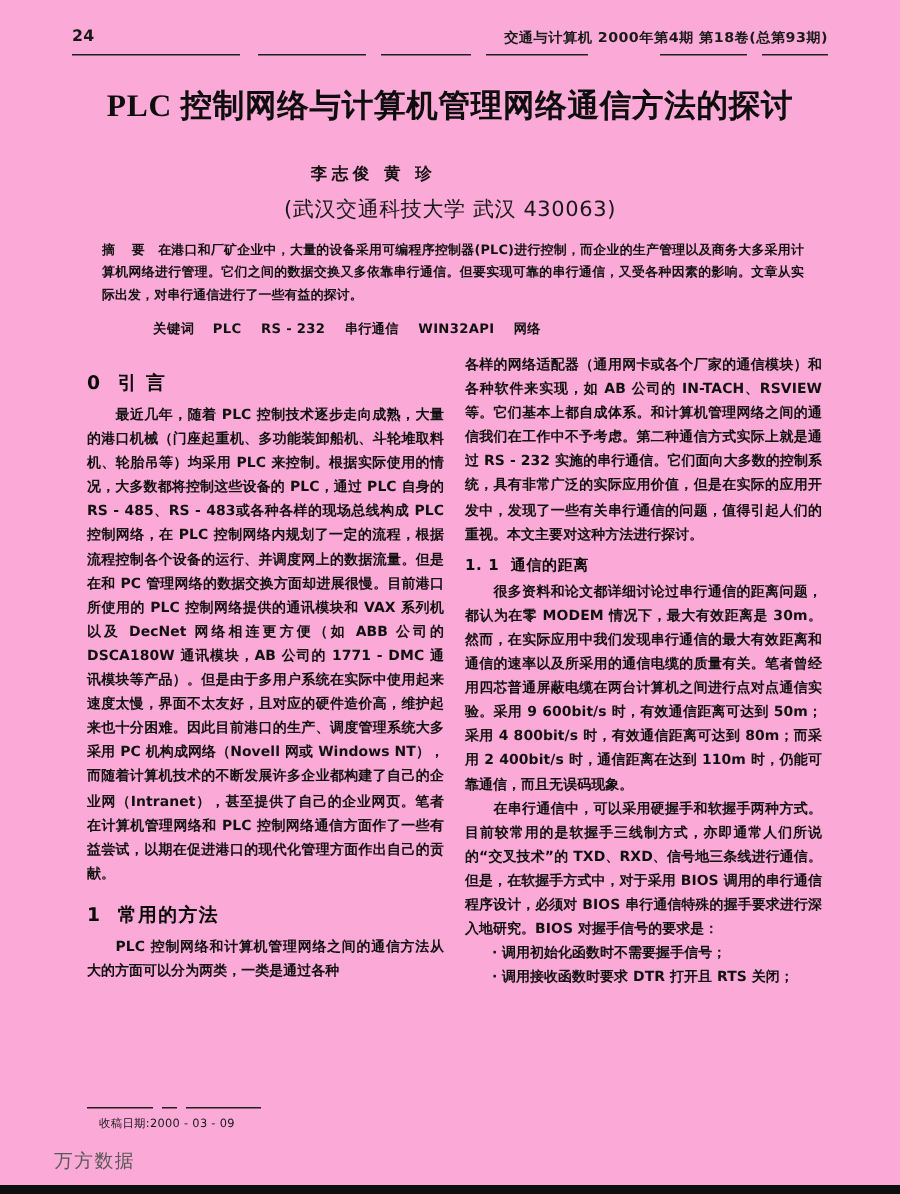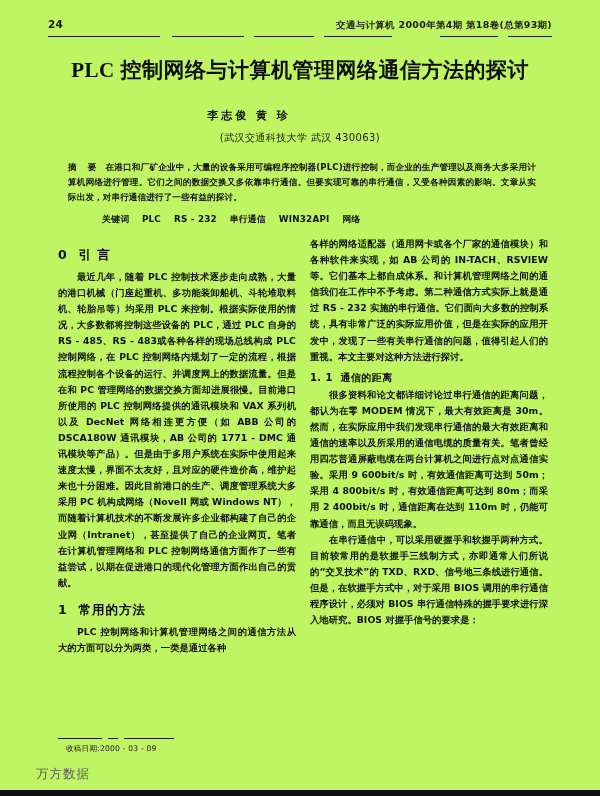--- a/index.html
+++ b/index.html
@@ -7,21 +7,21 @@
     padding: 0;
     background: #ffffff;
   }
   body {
     font-family: "DejaVu Sans", "Liberation Sans", sans-serif;
   }
   #page {
     position: relative;
     width: 600px;
     height: 796px;
-    background: #bef264;
+    background: #f9a8d4;
     overflow: hidden;
     box-sizing: border-box;
     
     filter: contrast(1.02);
   }
 
   
   .header {
     position: absolute;
     left: 48px;
@@ -92,21 +92,21 @@
     font-weight: bold;
     color: #141414;
     letter-spacing: 3px;
   }
   .affiliation {
     position: absolute;
     left: 0;
     top: 131px;
     width: 600px;
     text-align: center;
-    font-size: 10px;
+    font-size: 14px;
     color: #1b1b1b;
     letter-spacing: 0.4px;
   }
 
   
   .abstract {
     position: absolute;
     left: 68px;
     top: 160px;
     width: 468px;
@@ -278,20 +278,24 @@
 
   <div class="col right">
     <p class="body noind">各样的网络适配器（通用网卡或各个厂家的通信模块）和各种软件来实现，如 AB 公司的 IN-TACH、RSVIEW 等。它们基本上都自成体系。和计算机管理网络之间的通信我们在工作中不予考虑。第二种通信方式实际上就是通过 RS - 232 实施的串行通信。它们面向大多数的控制系统，具有非常广泛的实际应用价值，但是在实际的应用开发中，发现了一些有关串行通信的问题，值得引起人们的重视。本文主要对这种方法进行探讨。</p>
 
     <div class="sub-h">
       <span>1. 1</span>&nbsp;&nbsp;<span>通信的距离</span>
     </div>
     <p class="body">很多资料和论文都详细讨论过串行通信的距离问题，都认为在零 MODEM 情况下，最大有效距离是 30m。然而，在实际应用中我们发现串行通信的最大有效距离和通信的速率以及所采用的通信电缆的质量有关。笔者曾经用四芯普通屏蔽电缆在两台计算机之间进行点对点通信实验。采用 9 600bit/s 时，有效通信距离可达到 50m；采用 4 800bit/s 时，有效通信距离可达到 80m；而采用 2 400bit/s 时，通信距离在达到 110m 时，仍能可靠通信，而且无误码现象。</p>
 
     <p class="body">在串行通信中，可以采用硬握手和软握手两种方式。目前较常用的是软握手三线制方式，亦即通常人们所说的“交叉技术”的 TXD、RXD、信号地三条线进行通信。但是，在软握手方式中，对于采用 BIOS 调用的串行通信程序设计，必须对 BIOS 串行通信特殊的握手要求进行深入地研究。BIOS 对握手信号的要求是：</p>
+    <ul class="bullets">
+      <li>调用初始化函数时不需要握手信号；</li>
+      <li>调用接收函数时要求 DTR 打开且 RTS 关闭；</li>
+    </ul>
   </div>
 
   <div class="fn-rule">
     <span class="seg a"></span>
     <span class="seg b"></span>
     <span class="seg c"></span>
   </div>
   <div class="footnote">收稿日期:2000 - 03 - 09</div>
 
   <div class="watermark">万方数据</div>

